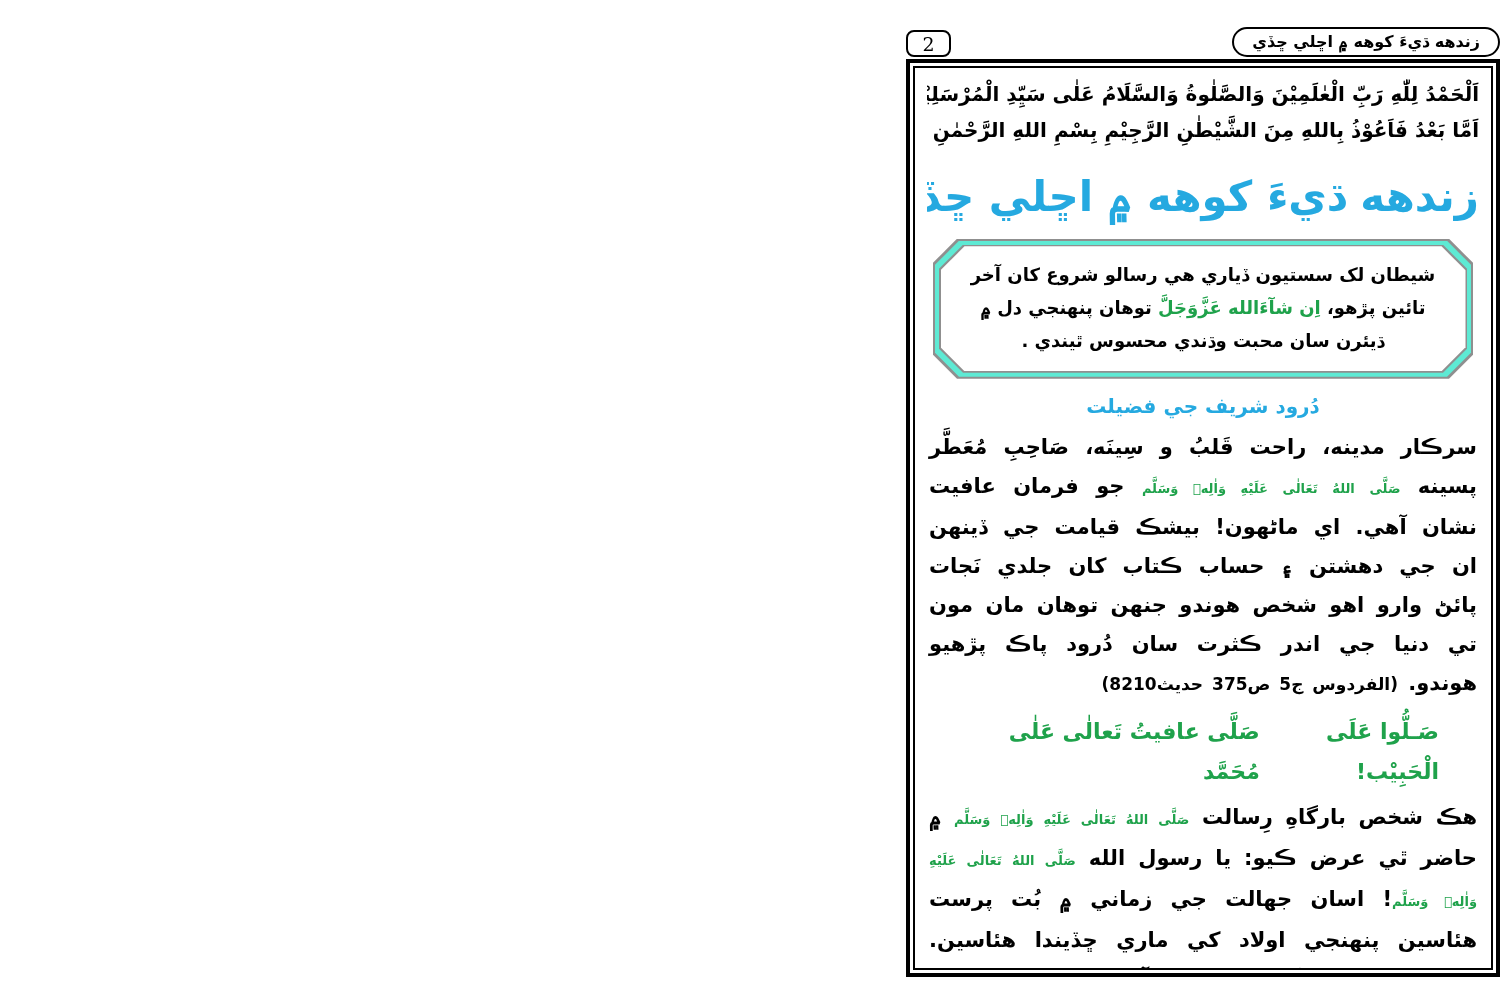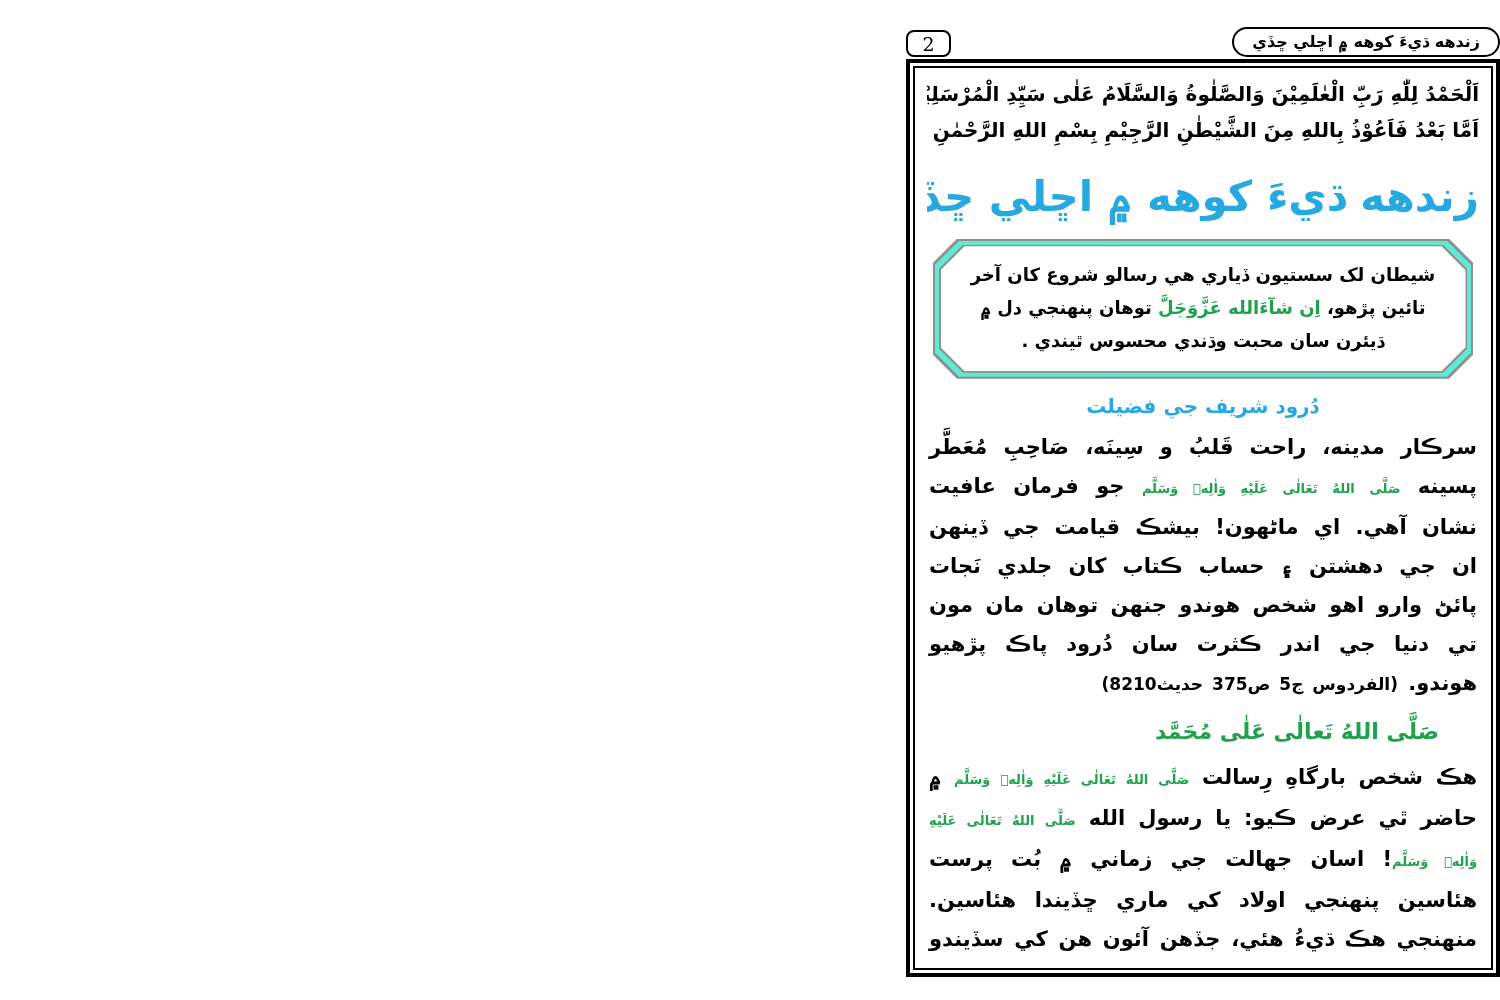--- a/index.html
+++ b/index.html
@@ -112,21 +112,22 @@
             </div>
           </div>
         </div>
       </div>
 
       <div class="sub-heading">دُرود شريف جي فضيلت</div>
 
       <p class="para"><span class="seg-normal">سرڪار مدينه، راحت قَلبُ و سِينَه، صَاحِبِ مُعَطَّر پسينه </span><span class="seg-honorific">صَلَّى اللهُ تَعَالٰى عَلَيْهِ وَاٰلِهٖ وَسَلَّم</span><span class="seg-normal"> جو فرمان عافيت نشان آهي. اي ماڻهون! بيشڪ قيامت جي ڏينهن ان جي دهشتن ۽ حساب ڪتاب کان جلدي نَجات پائڻ وارو اهو شخص هوندو جنهن توهان مان مون تي دنيا جي اندر ڪثرت سان دُرود پاڪ پڙهيو هوندو. </span><span class="seg-reference">(الفردوس ج5 ص375 حديث8210)</span></p>
 
       <div class="salawat">
-        <span>صَلَّى اللهُ تَعالٰى عَلٰى مُحَمَّد</span>
+        <span>صَـلُّوا عَلَى الْحَبِيْب!</span>
+        <span>صَلَّى عافيتُ تَعالٰى عَلٰى مُحَمَّد</span>
       </div>
 
 
       <p class="para"><span class="seg-normal">هڪ شخص بارگاهِ رِسالت </span><span class="seg-honorific">صَلَّى اللهُ تَعَالٰى عَلَيْهِ وَاٰلِهٖ وَسَلَّم</span><span class="seg-normal"> ۾ حاضر ٿي عرض ڪيو: يا رسول الله </span><span class="seg-honorific">صَلَّى اللهُ تَعَالٰى عَلَيْهِ وَاٰلِهٖ وَسَلَّم</span><span class="seg-normal">! اسان جهالت جي زماني ۾ بُت پرست هئاسين پنهنجي اولاد کي ماري ڇڏيندا هئاسين. منهنجي هڪ ڌيءُ هئي، جڏهن آئون هن کي سڏيندو هئس ته خوش ٿيندي هئي. هڪ ڏينهن مون هن کي سڏ ڪيو ته خوشي خوشي منهنجي پويان هلڻ لڳي، اسان ويجهو ئي هڪ کوهه تي پهتاسين، مون اُن جو</span></p>
 
     </div>
   </div>
 </div>
 
 </body></html>

